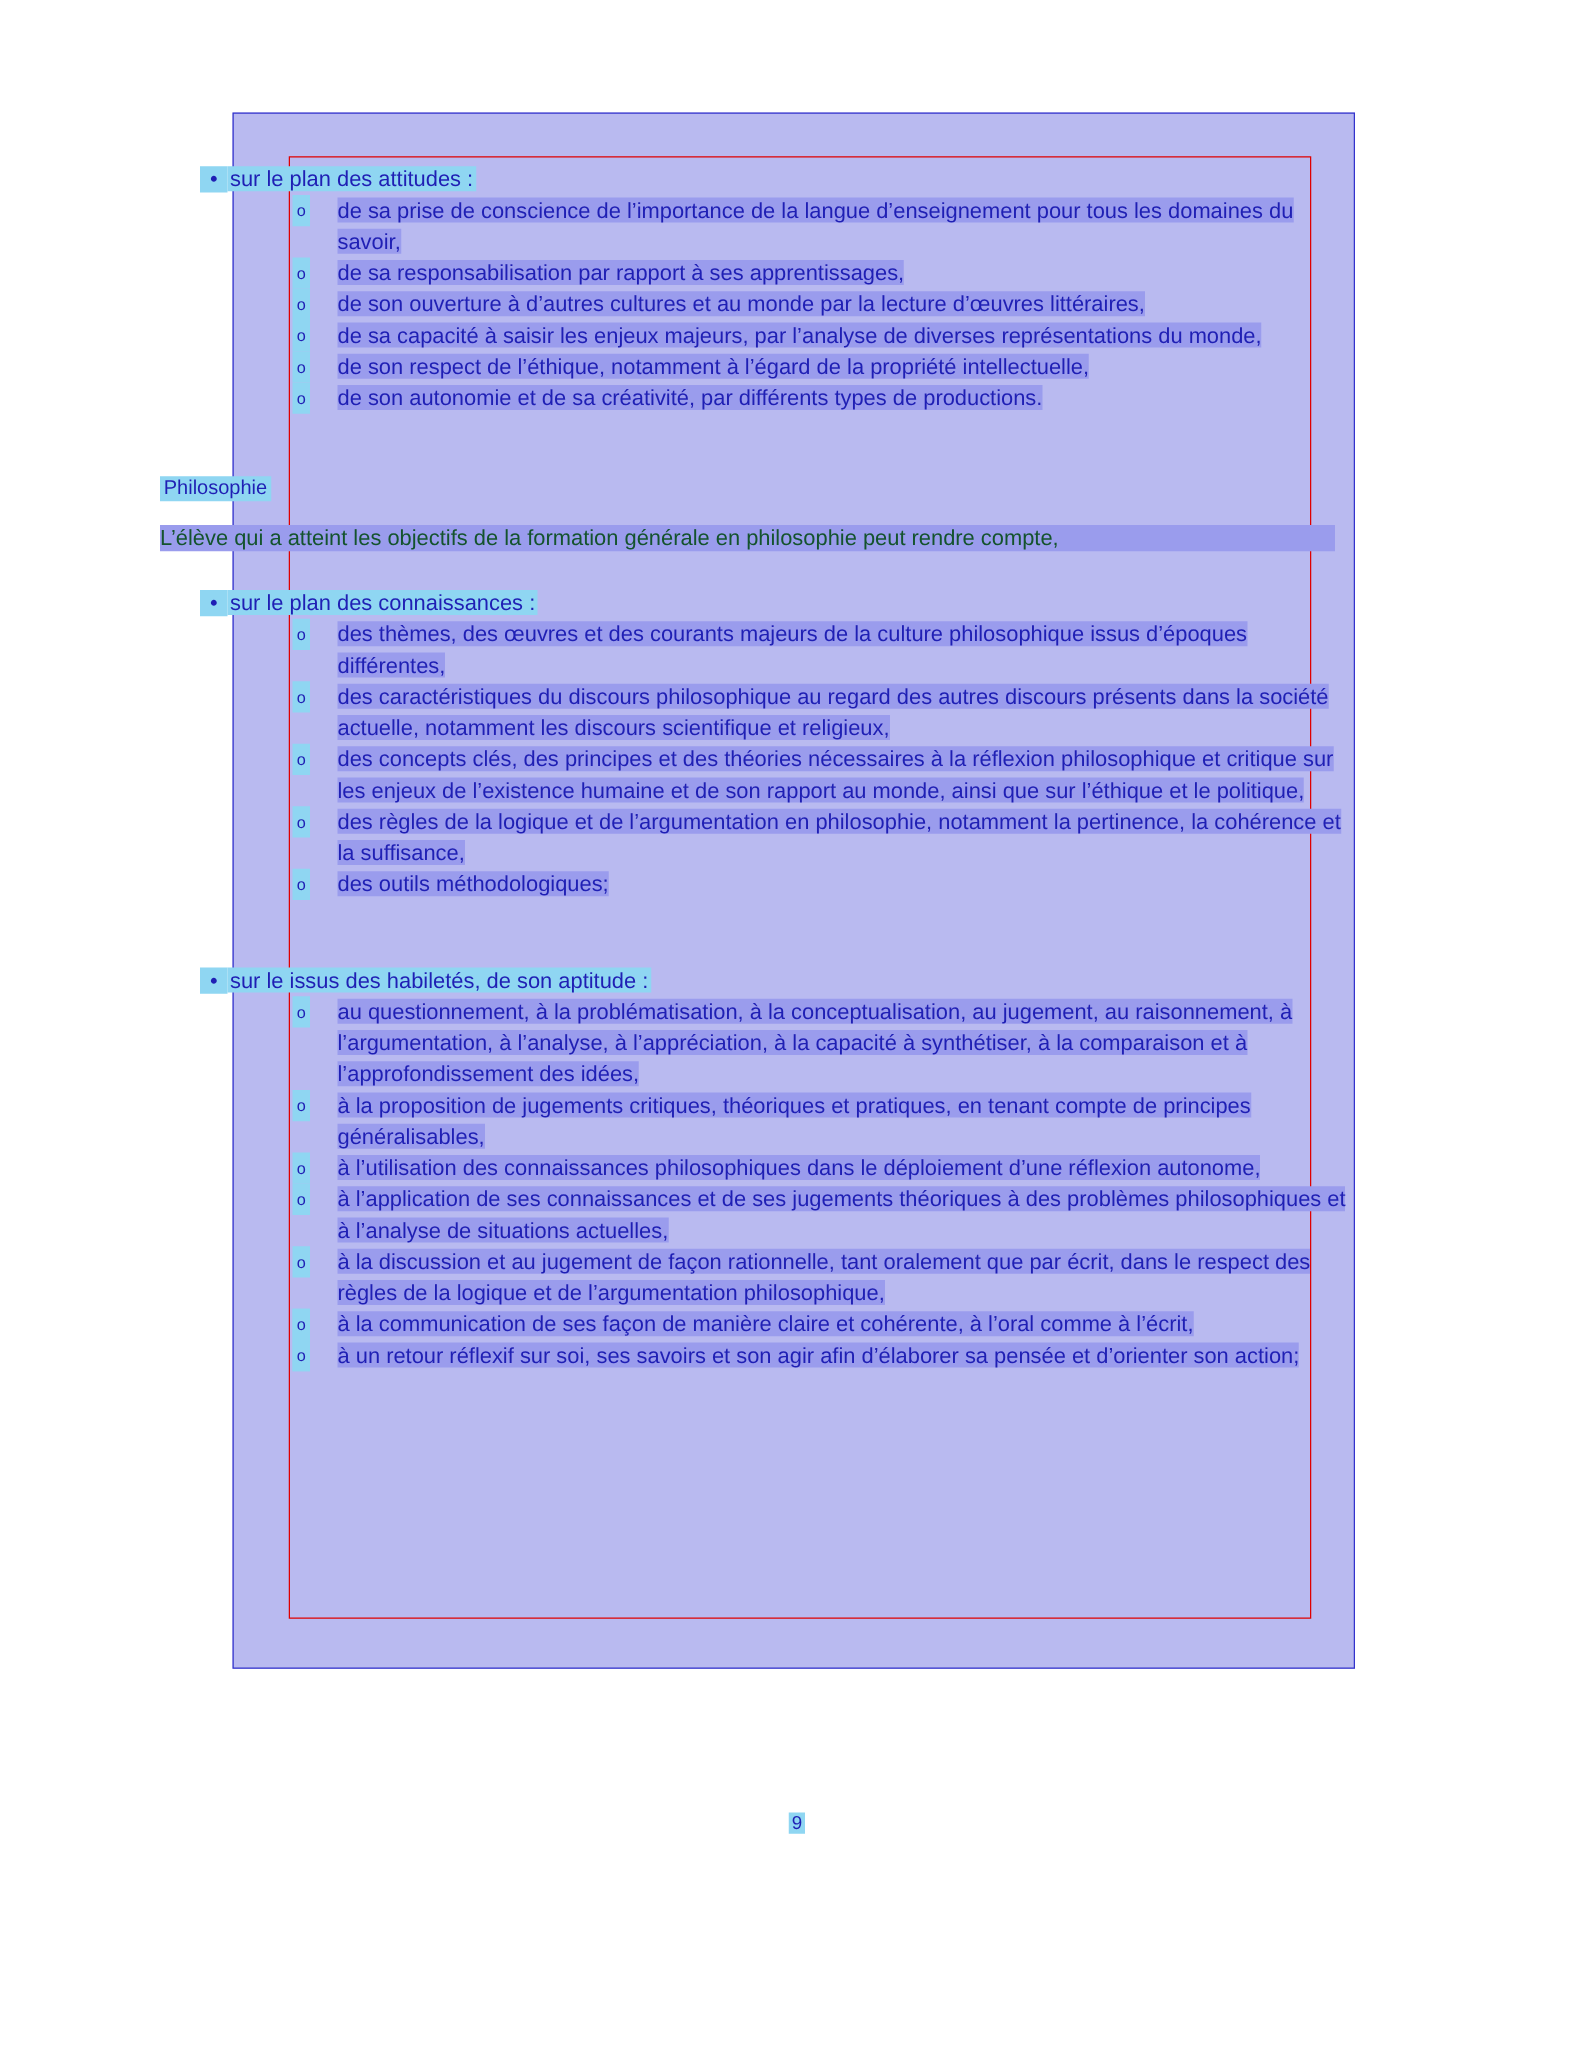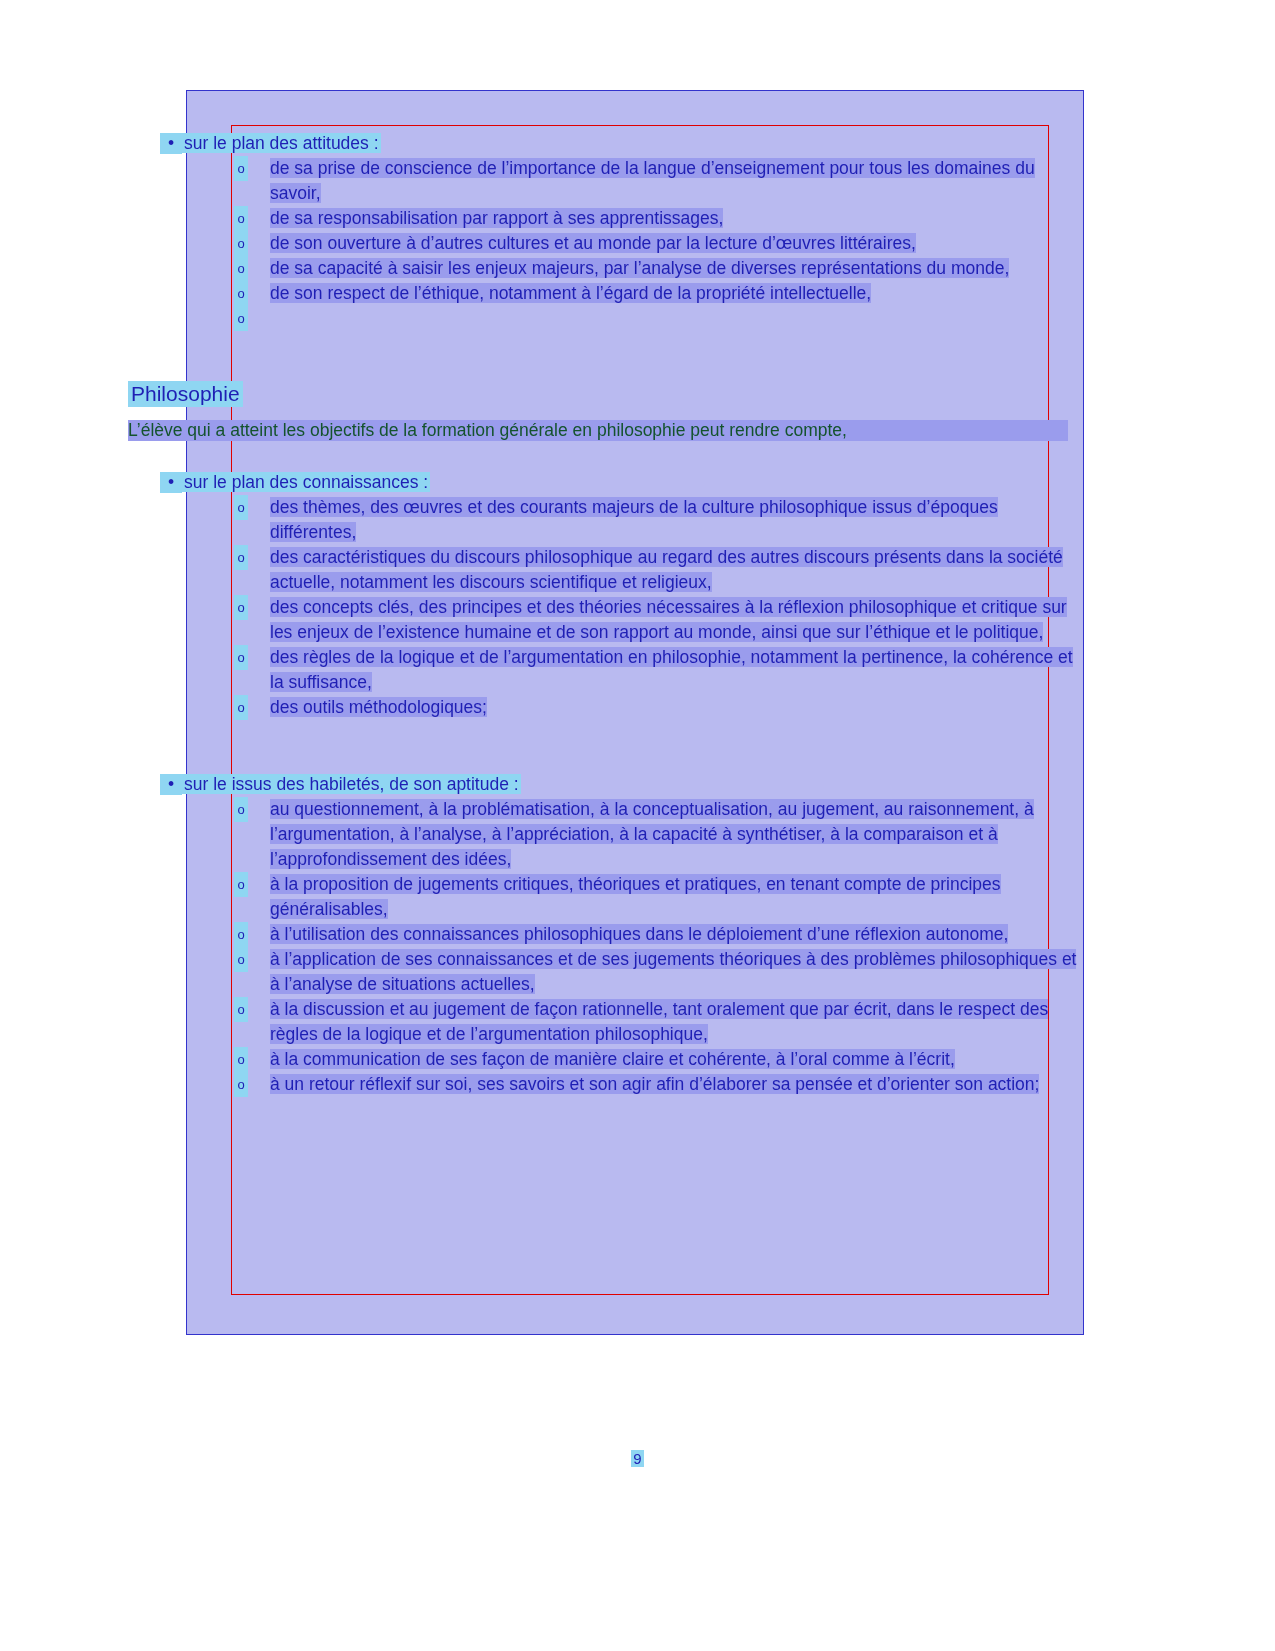--- a/index.html
+++ b/index.html
@@ -45,21 +45,21 @@
     top: 0;
     width: 1156px;
     height: 1651px;
   }
 
   
   .heading {
     position: absolute;
     left: 128px;
     top: 381px;
-    font-size: 21px;
+    font-size: 16px;
     color: #1f1fb4;
     background: #8fd6f2;
     padding: 1px 3px;
   }
 
   .lead {
     position: absolute;
     left: 128px;
     top: 420px;
     width: 940px;
@@ -145,21 +145,21 @@
   <div class="lvl1" style="top:133px;">
     <span class="bullet">•</span><span class="label">sur le plan des attitudes :</span>
   </div>
 
   <ul class="lvl2" style="top:156px;">
     <li><span class="marker">o</span><span class="body">de sa prise de conscience de l’importance de la langue d’enseignement pour tous les domaines du savoir,</span></li>
     <li><span class="marker">o</span><span class="body">de sa responsabilisation par rapport à ses apprentissages,</span></li>
     <li><span class="marker">o</span><span class="body">de son ouverture à d’autres cultures et au monde par la lecture d’œuvres littéraires,</span></li>
     <li><span class="marker">o</span><span class="body">de sa capacité à saisir les enjeux majeurs, par l’analyse de diverses représentations du monde,</span></li>
     <li><span class="marker">o</span><span class="body">de son respect de l’éthique, notamment à l’égard de la propriété intellectuelle,</span></li>
-    <li><span class="marker">o</span></li>
+    <li><span class="marker">o</span><span class="body">de son autonomie et de sa créativité, par différents types de productions.</span></li>
   </ul>
 
   <div class="heading">Philosophie</div>
 
   <div class="lead">L’élève qui a atteint les objectifs de la formation générale en philosophie peut rendre compte,</div>
 
   <div class="lvl1" style="top:472px;">
     <span class="bullet">•</span><span class="label">sur le plan des connaissances :</span>
   </div>
 

